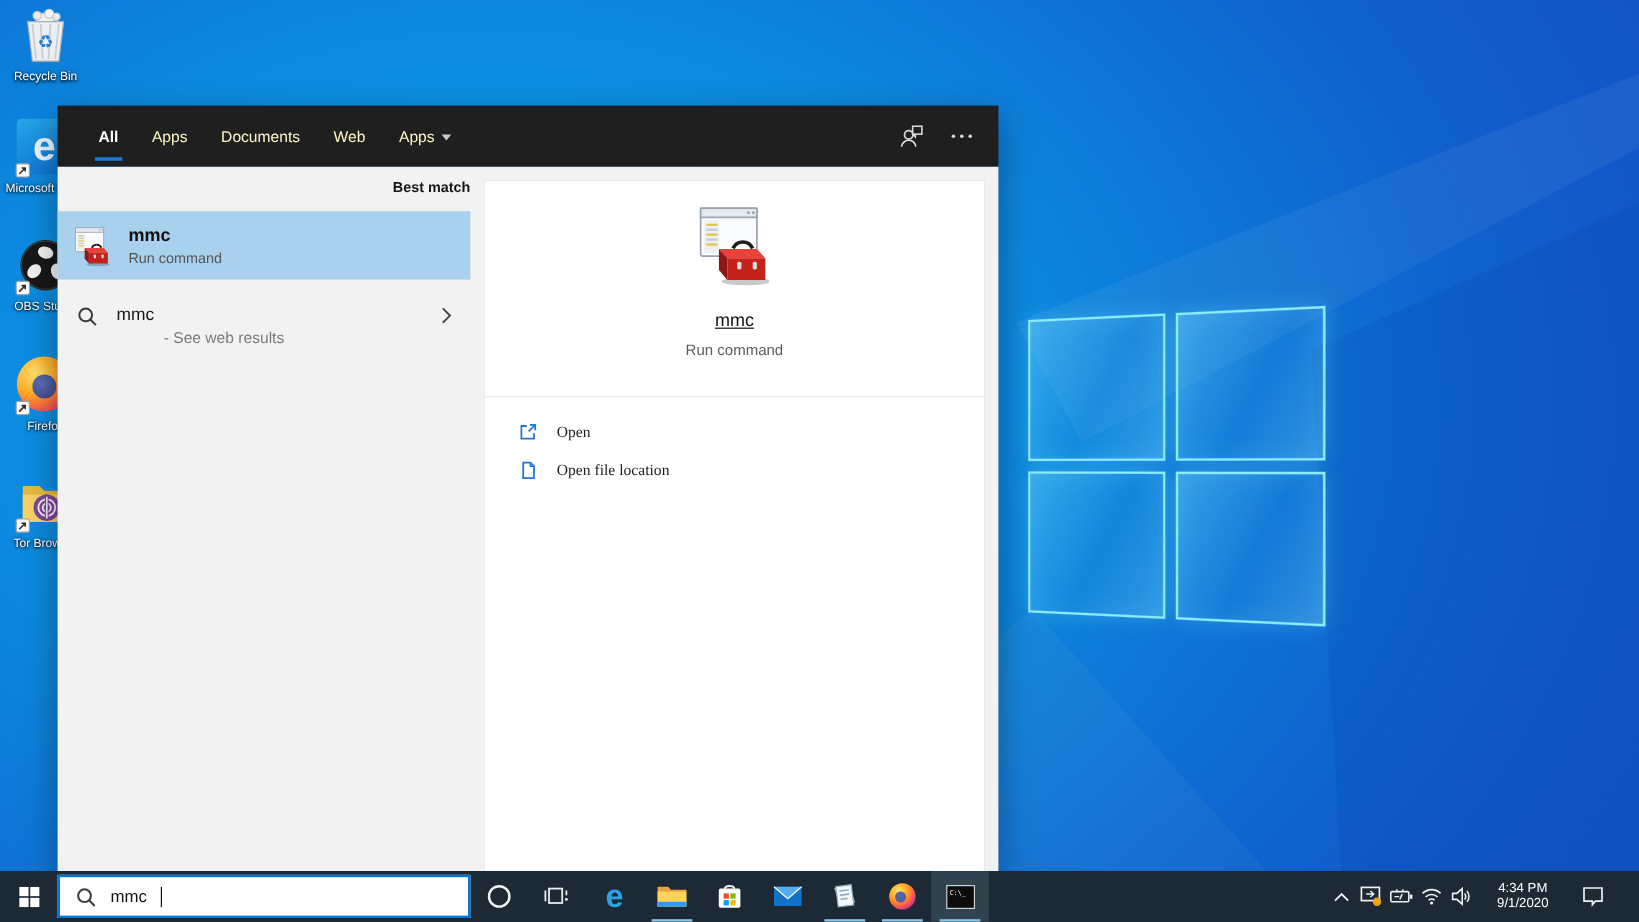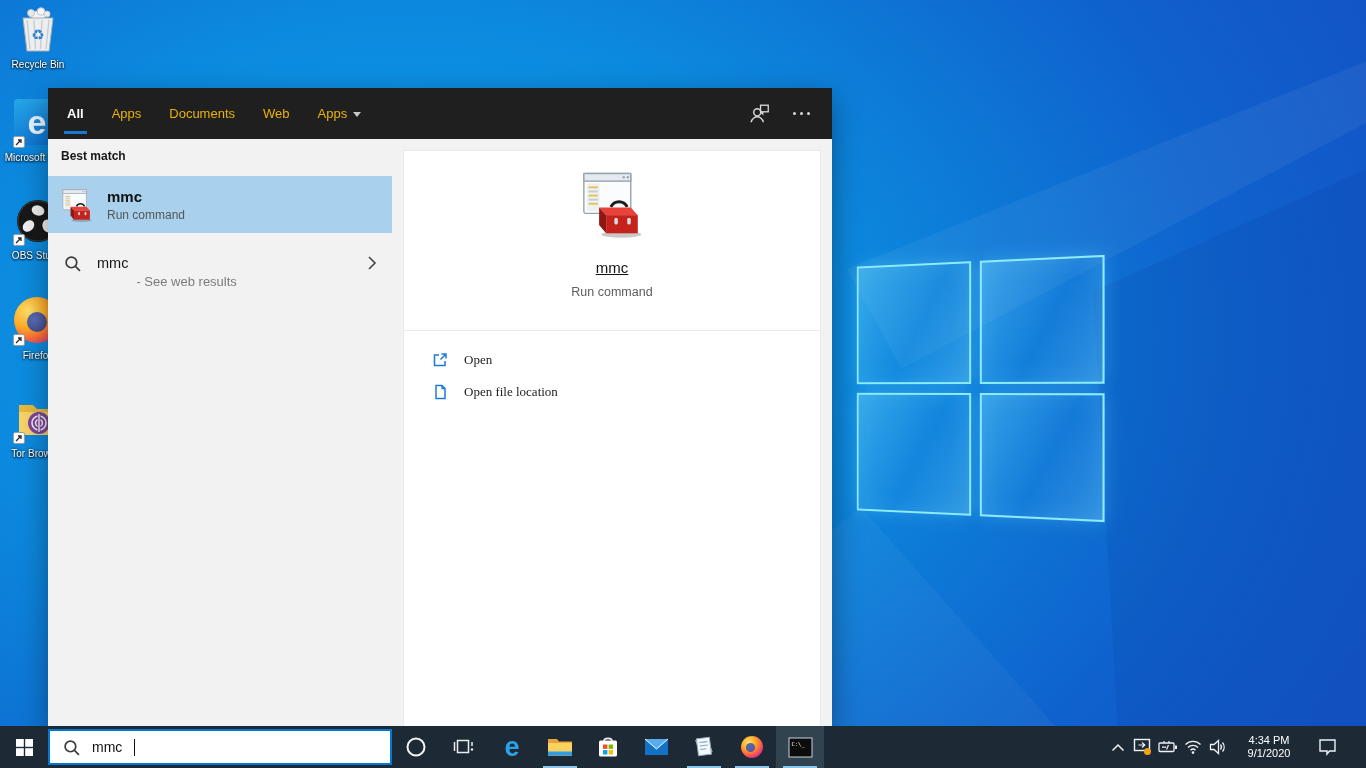--- a/index.html
+++ b/index.html
@@ -33,34 +33,34 @@
     display:flex; align-items:center; justify-content:center; }
   .edge-tile span { color:#eaf6ff; font-size:34px; font-weight:bold; }
   .fx-ball { width:46px; height:46px; border-radius:50%;
     background:radial-gradient(circle at 32% 30%, #ffe36e 0%, #ffae28 38%, #ff6d3a 62%, #e23d7b 82%, #a6168e 100%); }
   .fx-core { position:absolute; left:13px; top:15px; width:20px; height:20px; border-radius:50%;
     background:radial-gradient(circle at 40% 40%, #3b63d8, #20327f); opacity:.85; }
 
   
   .panel { position:absolute; left:48px; top:88px; width:784px; height:638px; z-index:5;
     box-shadow:0 10px 28px rgba(0,0,0,.38); }
-  .p-header { height:51px; background:#1f1f1f; display:flex; align-items:center; padding:0 22px 0 5px; }
+  .p-header { height:51px; background:#1f1f1f; display:flex; align-items:center; padding:0 22px 0 20px; }
   .tab { position:relative; height:100%; display:flex; align-items:center; gap:6px; padding:0 14px;
-    color:#eab308; font-size:13px; cursor:default; }
+    color:#fef9c3; font-size:13px; cursor:default; }
   .tab.active { color:#fff; font-weight:bold; }
   .tab.active::after { content:""; position:absolute; left:11px; right:11px; bottom:5px; height:3px; background:#1679d2; }
   .caret-down { width:0; height:0; border-left:4.5px solid transparent; border-right:4.5px solid transparent;
     border-top:5px solid #c9c9c9; margin-top:2px; }
   .hdr-right { margin-left:auto; display:flex; align-items:center; gap:22px; }
   .dots { display:flex; gap:4px; }
   .dots i { width:3px; height:3px; border-radius:50%; background:#d9d9d9; }
 
   .p-body { height:587px; display:flex; background:#f2f2f2; }
   .left-col { width:344px; padding-top:10px; }
-  .sec-h { padding-left:13px; font-size:12px; font-weight:bold; color:#161616; }
+  .sec-h { padding-left:13px; font-size:12px; font-weight:bold; color:#161616;text-align:right; }
   .result { margin-top:13px; height:57px; background:#a9d1ed; display:flex; align-items:center;
     padding-left:12px; gap:13px; cursor:default; }
   .r-title { font-size:15px; font-weight:bold; color:#111; }
   .r-sub { font-size:12px; color:#555; margin-top:3px; }
   .web-h { margin-top:14px; }
   .webrow { margin-top:9px; height:42px; display:flex; align-items:center; padding:0 14px 0 16px; gap:16px; cursor:default; }
   .webrow .q { font-size:14.5px; color:#161616; }
   .webrow .suffix { font-size:13px; color:#7b7b7b; margin-left:-8px;margin-top:36px; }
 
   .right-col { flex:1; padding:11px 11px 0 11px; }

